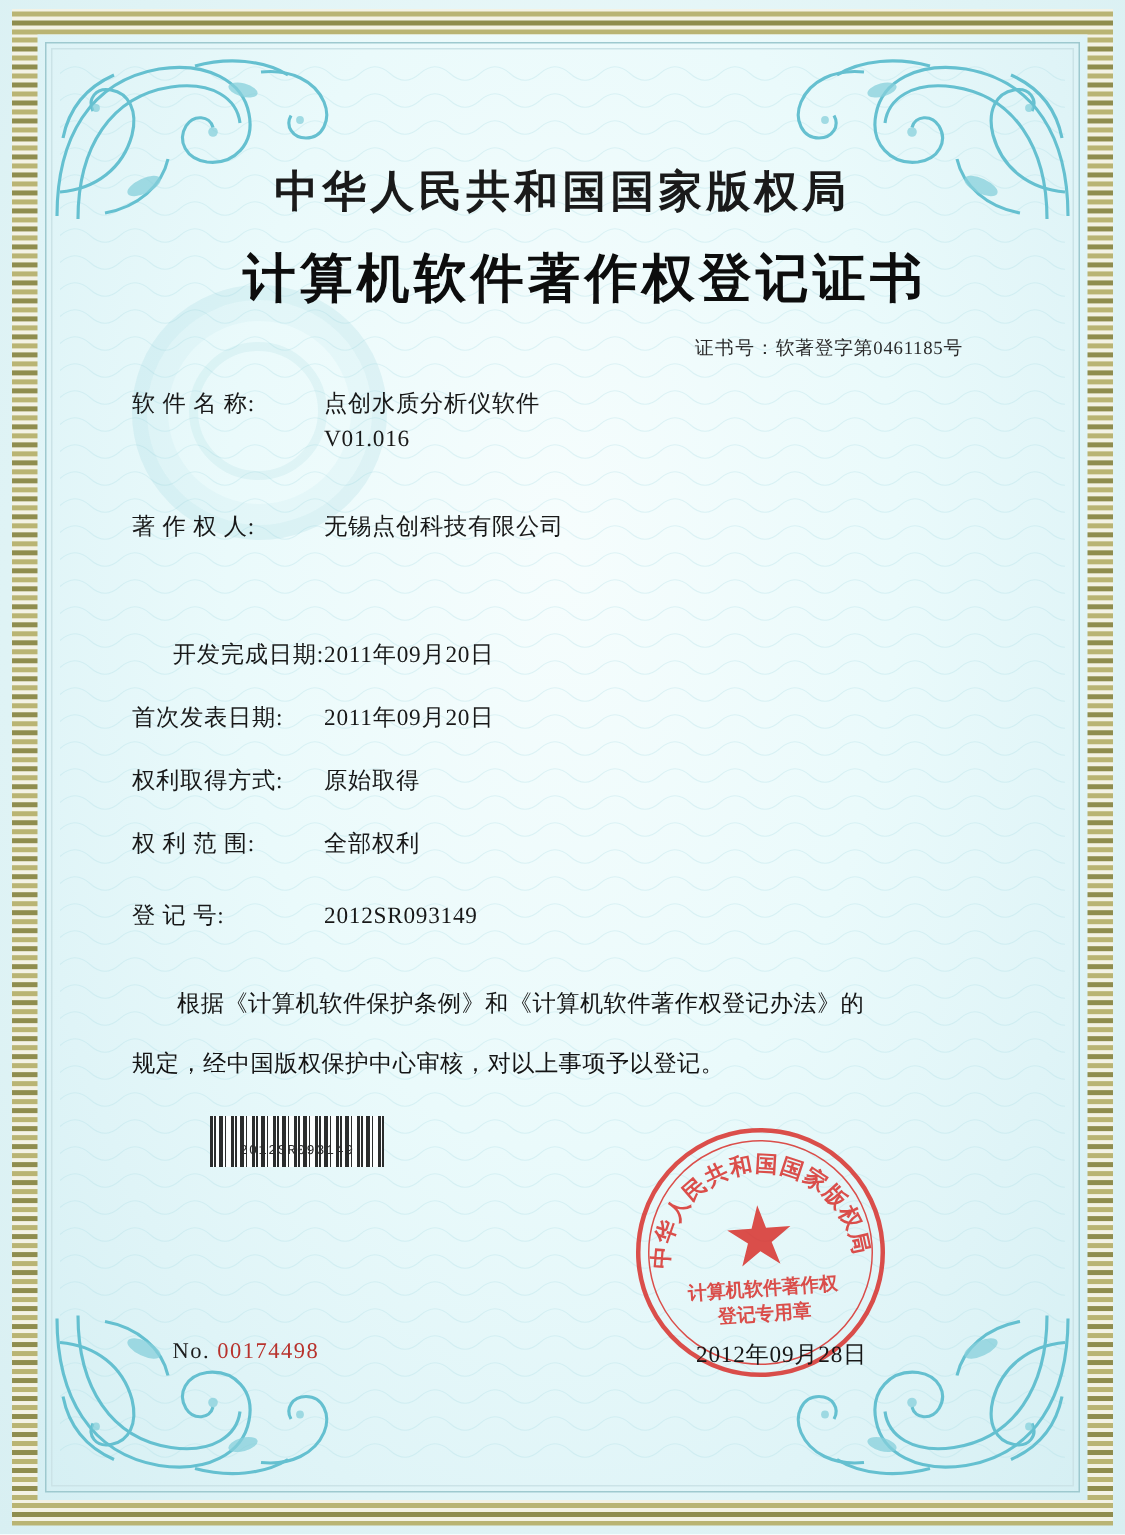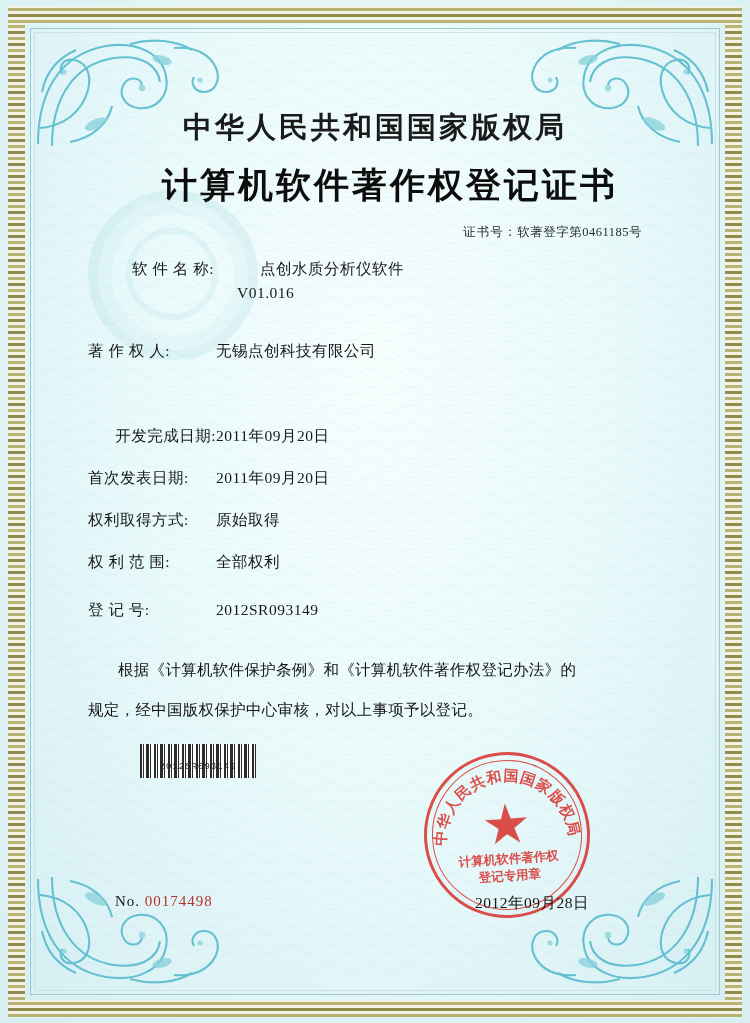--- a/index.html
+++ b/index.html
@@ -264,21 +264,21 @@
     left: 115px;
     top: 893px;
     font-size: 15px;
     color: #b8322c;
     letter-spacing: 1px;
     font-family: "Liberation Serif", serif;
   }
   .serial .no-label { color: #1c1c1c; }
   .issue-date {
     position: absolute;
-    left: 475px;
+    left: 464px;
     top: 893px;
     font-size: 15.5px;
     color: #161616;
     letter-spacing: 0.5px;
   }
 </style>
 </head>
 <body>
 
 <div class="certificate">
@@ -374,24 +374,24 @@
 
   <div class="content">
 
     <div class="title1">中华人民共和国国家版权局</div>
     <div class="title2">计算机软件著作权登记证书</div>
 
     <div class="cert-no">
       <span class="lbl">证书号：</span><span>软著登字第0461185号</span>
     </div>
 
-    <div class="field" style="top:259px;margin-left:44px;">
+    <div class="field" style="top:259px;">
       <span class="label">软 件 名 称:</span><span class="value">点创水质分析仪软件</span>
     </div>
-    <div class="value-2nd" style="top:284px;margin-left:21px;">V01.016</div>
+    <div class="value-2nd" style="top:284px;">V01.016</div>
 
     <div class="field" style="top:341px;">
       <span class="label">著 作 权 人:</span><span class="value">无锡点创科技有限公司</span>
     </div>
 
     <div class="field" style="top:426px;text-align:right;">
       <span class="label">开发完成日期:</span><span class="value">2011年09月20日</span>
     </div>
 
     <div class="field" style="top:468px;">

